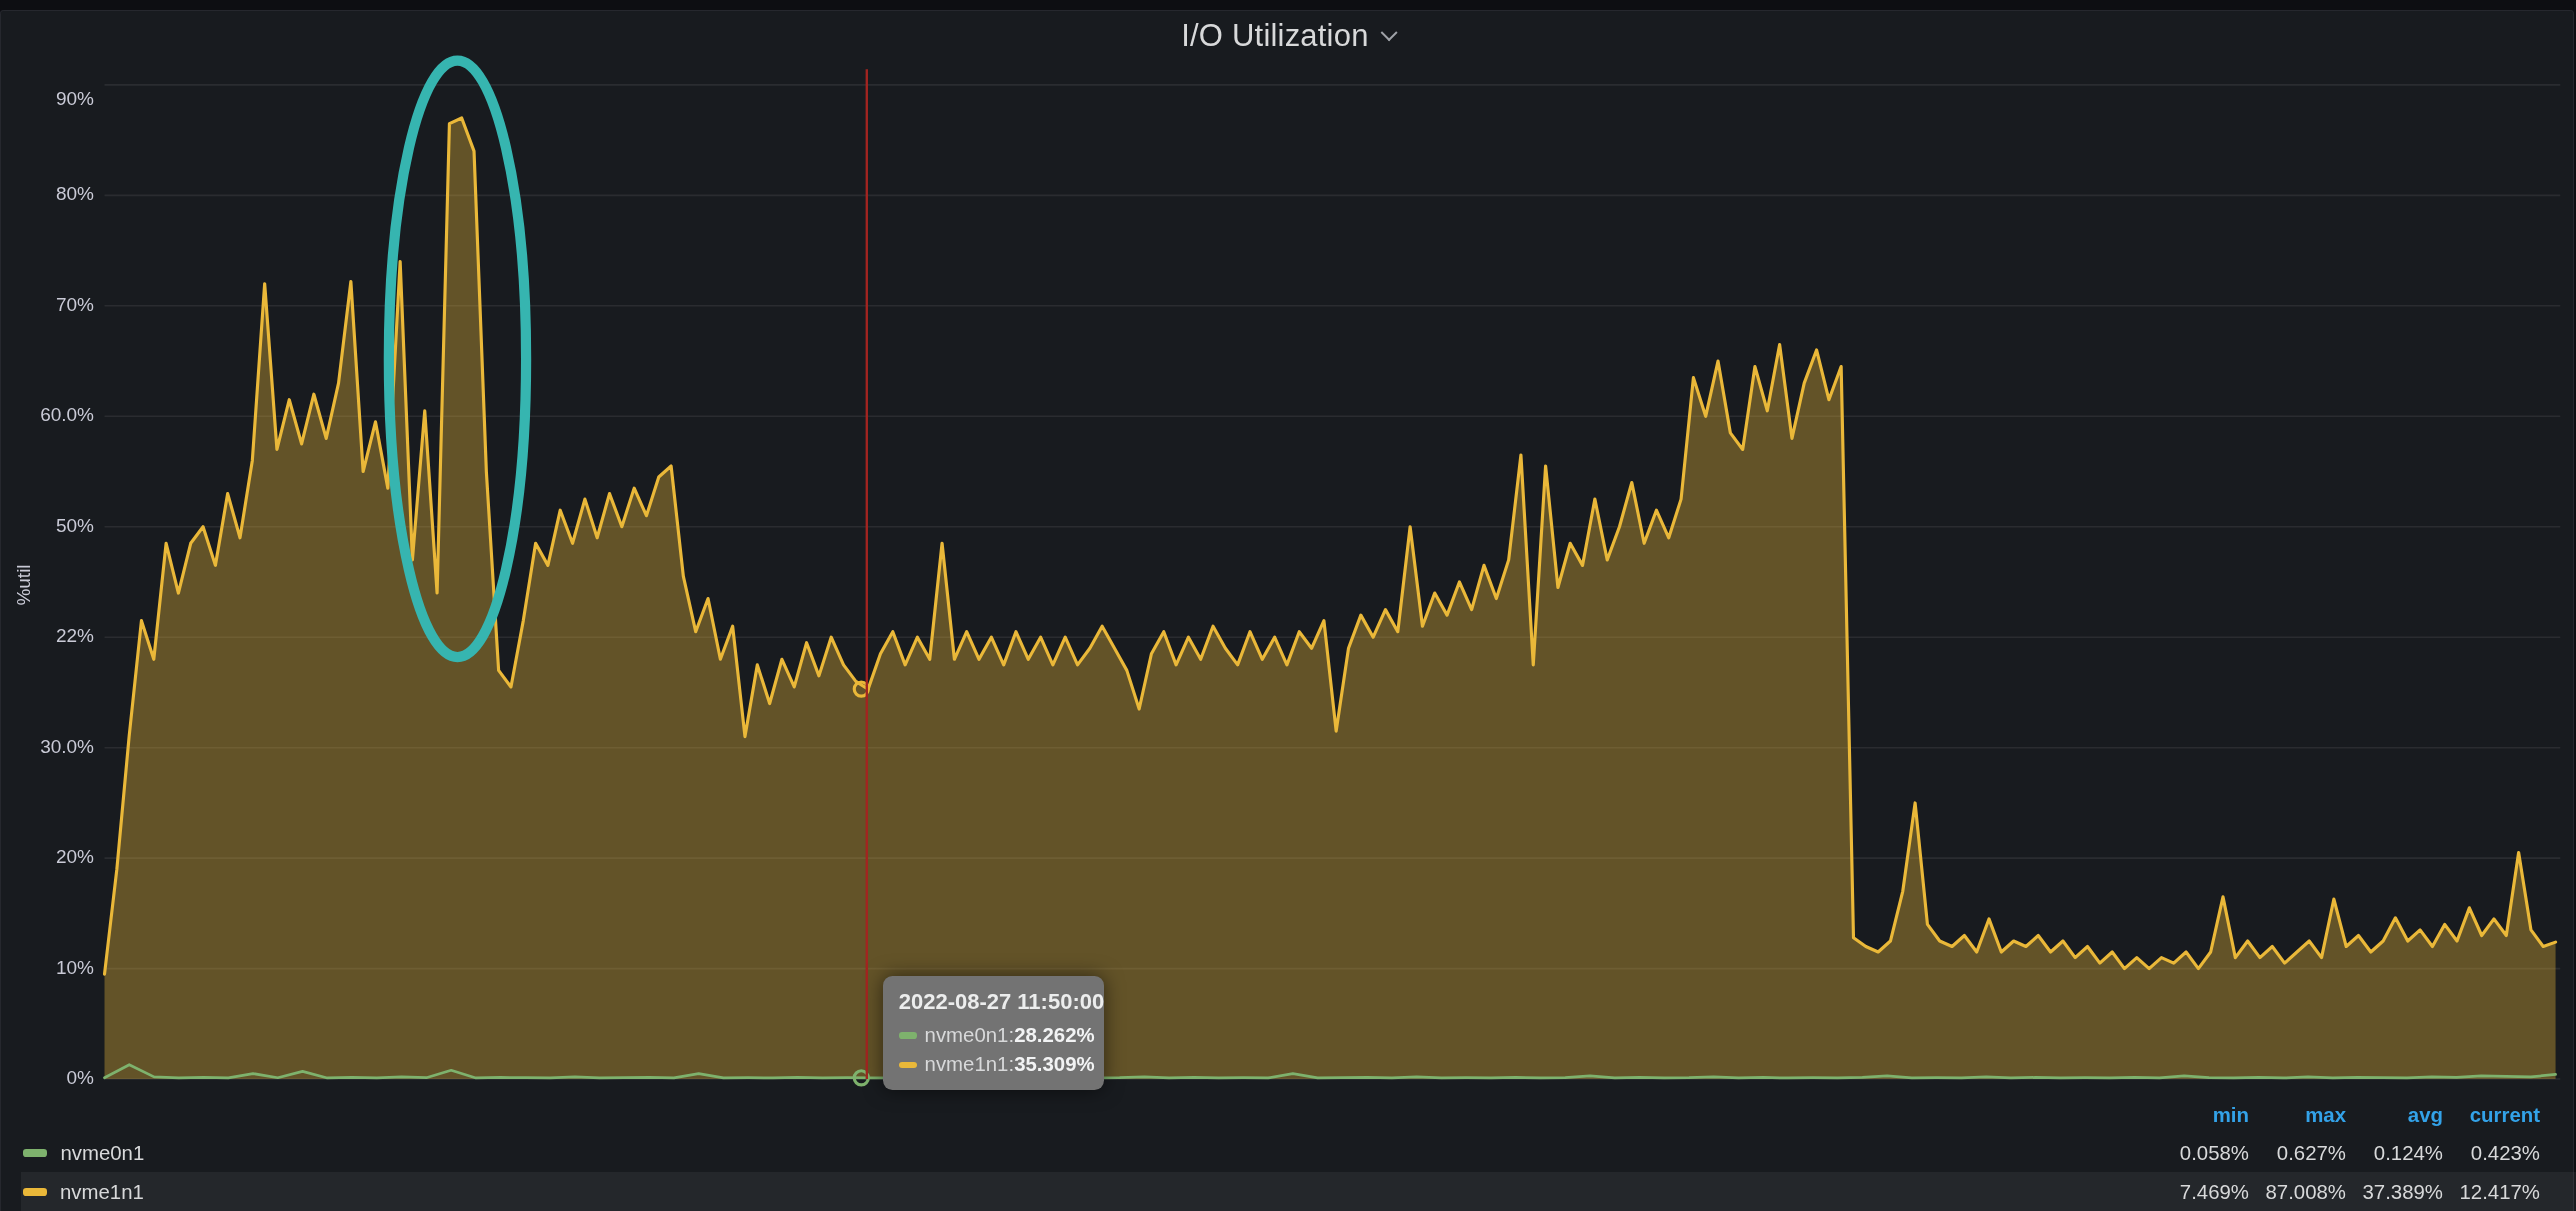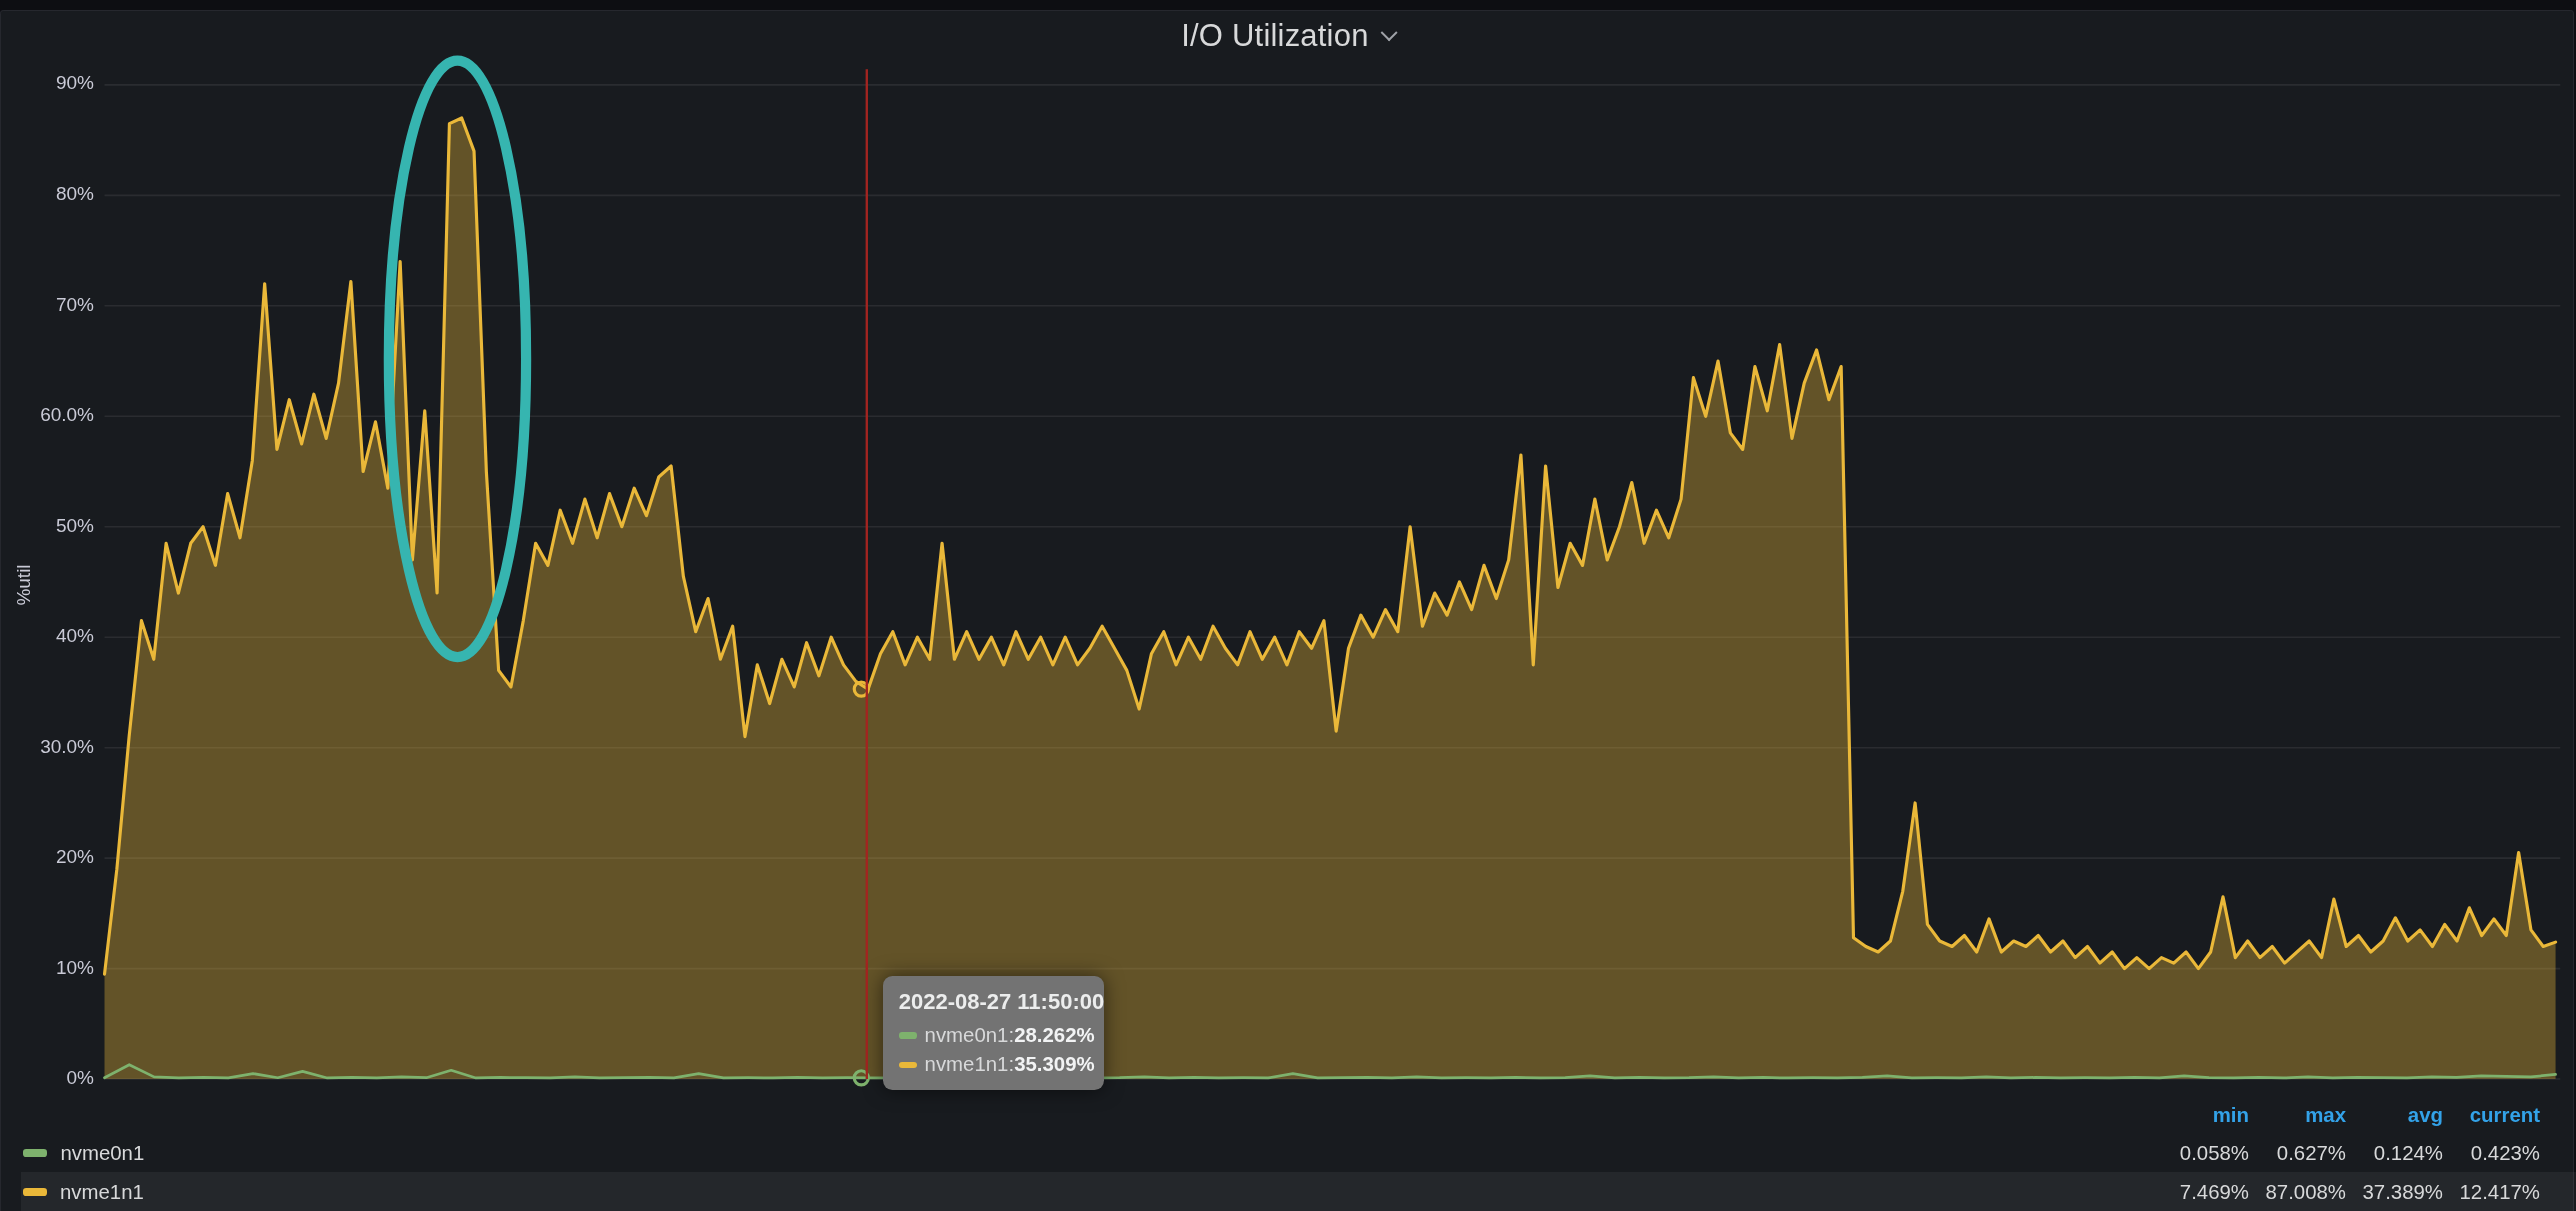--- a/index.html
+++ b/index.html
@@ -53,26 +53,26 @@
     <span id="panel-title">I/O Utilization</span>
     <span class="chevron-down"></span>
   </div>
 
   <span id="y-axis-label">%util</span>
   <div id="y-tick-labels">
       <span style="top: 1067px;">0%</span>
       <span style="top: 957px;">10%</span>
       <span style="top: 846px;">20%</span>
       <span style="top: 736px;">30.0%</span>
-      <span style="top: 625px;">40%</span>
+      <span style="top: 625px;">22%</span>
       <span style="top: 515px;">50%</span>
       <span style="top: 404px;">60.0%</span>
       <span style="top: 294px; text-align: right;">70%</span>
       <span style="top: 183px; padding-left: 40px;">80%</span>
-      <span style="top: 72px; text-align: right;">90%</span>
+      <span style="top: 88px; text-align: right;">90%</span>
     </div>
 
   <svg id="chart-svg" width="2576" height="1212" viewBox="0 0 3278 1542">
     <g id="grid-group">
         <line x1="133" x2="3258" y1="1373" y2="1373" stroke="rgba(255,255,255,0.08)" stroke-width="2"></line>
         <line x1="133" x2="3258" y1="1232.43" y2="1232.43" stroke="rgba(255,255,255,0.08)" stroke-width="2"></line>
         <line x1="133" x2="3258" y1="1091.8600000000001" y2="1091.8600000000001" stroke="rgba(255,255,255,0.08)" stroke-width="2"></line>
         <line x1="133" x2="3258" y1="951.29" y2="951.29" stroke="rgba(255,255,255,0.08)" stroke-width="2"></line>
         <line x1="133" x2="3258" y1="810.72" y2="810.72" stroke="rgba(255,255,255,0.08)" stroke-width="2"></line>
         <line x1="133" x2="3258" y1="670.15" y2="670.15" stroke="rgba(255,255,255,0.08)" stroke-width="2"></line>

